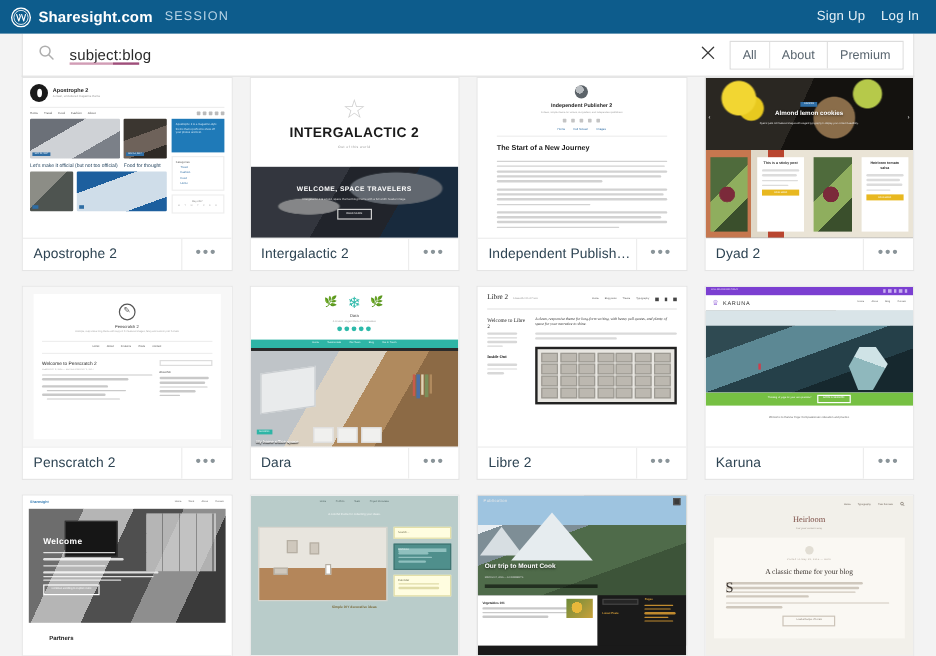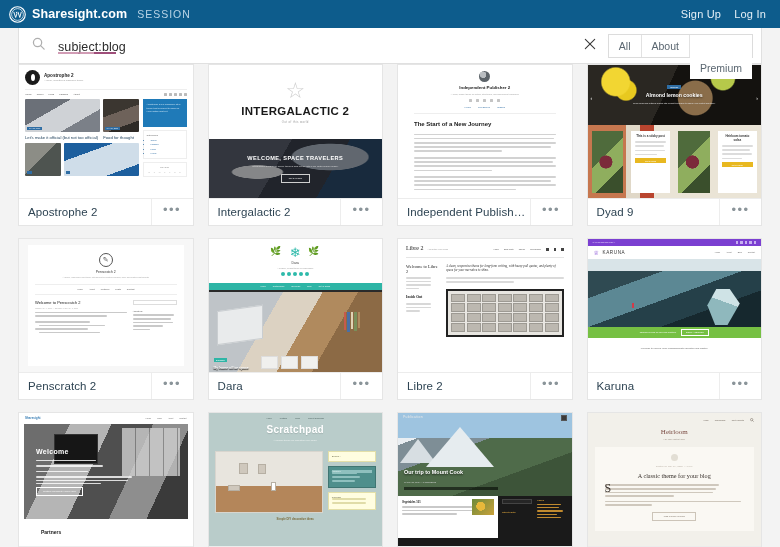--- a/index.html
+++ b/index.html
@@ -65,21 +65,21 @@
   }
   .filters { display: flex; height: 24px; border: 1px solid #dcdcdc; }
   .filter-btn {
     border: none; background: #fff; cursor: pointer;
     font-family: "Liberation Sans", sans-serif;
     font-size: 10.5px; color: #5a6670;
     padding: 0 10px; height: 100%;
     border-right: 1px solid #e2e2e2;
     display: flex; align-items: center;
   }
-  .filter-btn:last-child { border-right: none; margin-top: 22px; }
+  .filter-btn:last-child { border-right: none; }
 
   
   .grid-area {
     position: absolute; top: 64px; left: 0; right: 0; bottom: 0;
     padding: 0 18px;
     overflow: hidden;
   }
   .grid {
     display: grid;
     grid-template-columns: repeat(4, 1fr);
@@ -605,21 +605,21 @@
             <div class="ln" style="width:100%"></div>
                 <div class="ln" style="width:90%"></div>
             <div class="ln" style="width:96%"></div>
                 <div class="ln" style="width:66%"></div>
             <div class="dy-cta">READ MORE</div>
           </div>
         </div>
       </div>
     </div>
     <div class="card-footer">
-      <span class="card-name">Dyad 9</span>
+      <span class="card-name">Dyad 2</span>
       <button class="card-more">•••</button>
     </div>
   </div>
 
   <div class="card">
     <div class="card-thumb">
       <div class="pv pv-pen">
         <div class="pen-sheet">
           <div class="pen-icon">✎</div>
           <div class="pen-name">Penscratch 2</div>
@@ -861,21 +861,20 @@
 
   <div class="card">
     <div class="card-thumb">
       <div class="pv pv-scr">
         <div class="sc-nav">
           <span>Home</span>
           <span>Portfolio</span>
           <span>Team</span>
           <span>Project Showcase</span>
         </div>
-        <div class="sc-title">Scratchpad</div>
         <div class="sc-tag">A colorful theme for collecting your ideas.</div>
         <div class="sc-hl"></div>
         <div class="sc-body">
           <div class="sc-photo">
             <i style="left:22%;top:18%;width:9px;height:11px"></i>
             <i style="left:40%;top:20%;width:8px;height:10px"></i>
             <i style="left:52%;top:50%;width:5px;height:9px;background:#fff"></i>
             <i style="left:12%;top:55%;width:12px;height:6px"></i>
           </div>
           <div class="sc-side">

